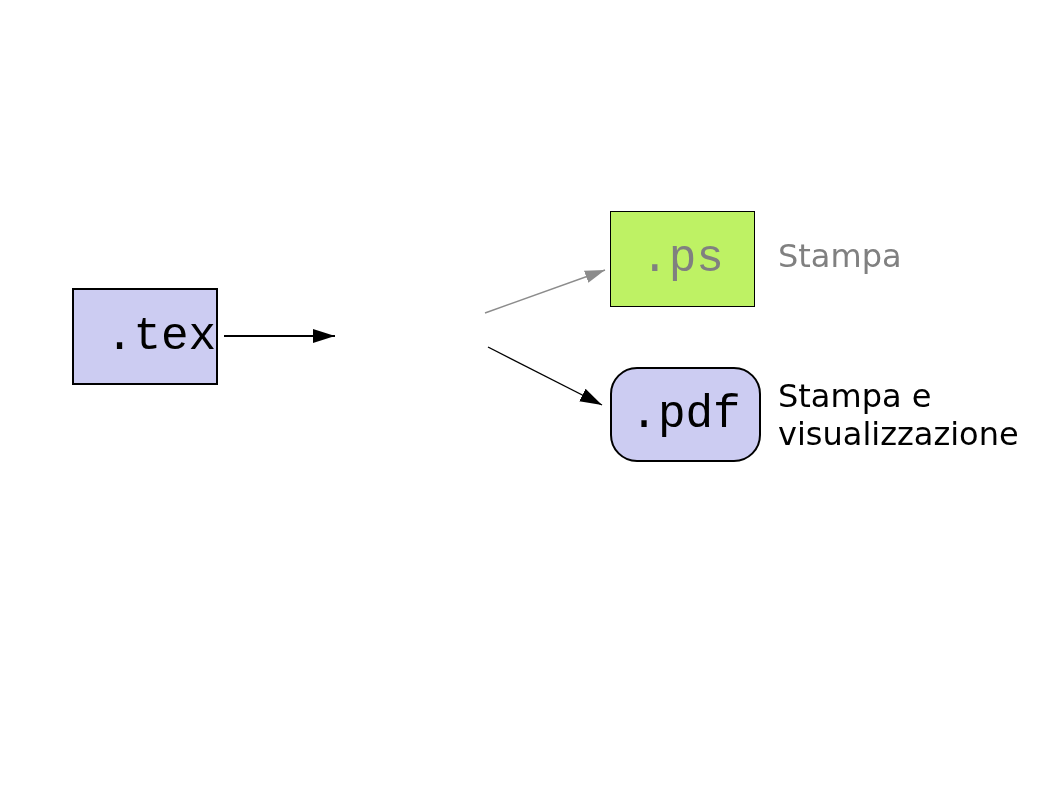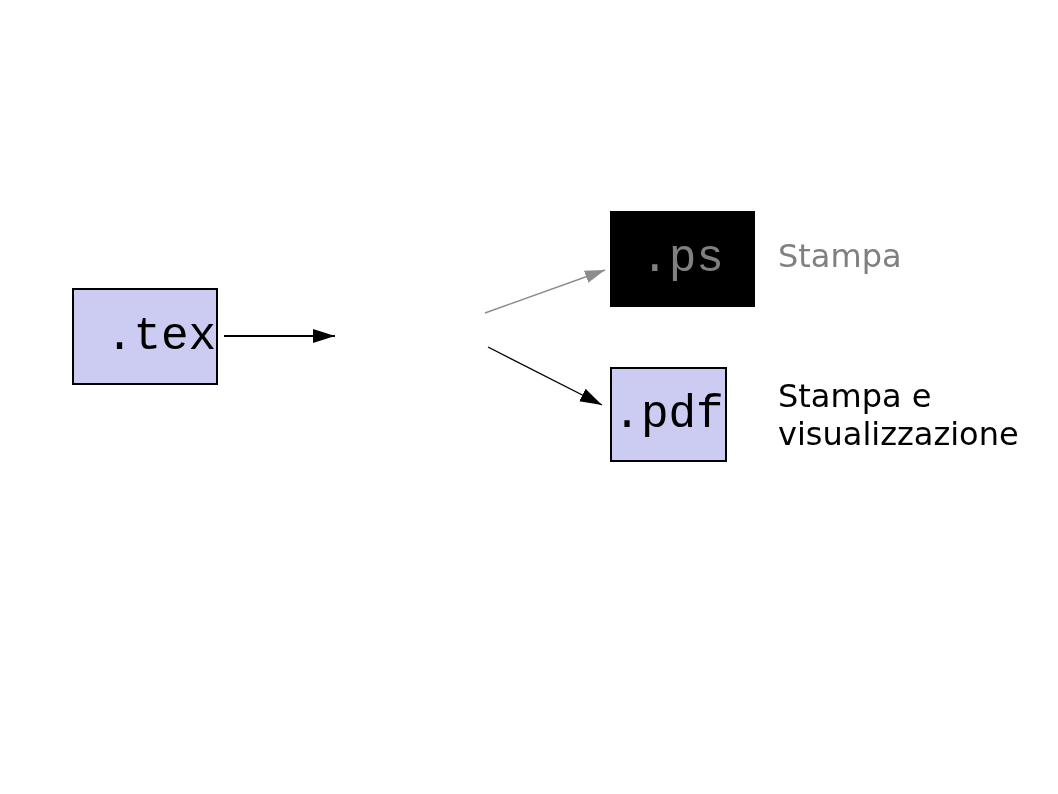--- a/index.html
+++ b/index.html
@@ -31,22 +31,22 @@
     box-sizing: border-box;
     font-family: "Liberation Mono", "DejaVu Sans Mono", monospace;
     font-size: 46px;
     color: #000000;
     background: #ccccf2;
     border: 2px solid #000000;
   }
   .node-tex { left: 72px;  top: 288px; width: 146px; height: 97px; padding-left: 32px; }
   .node-dvi { left: 337px; top: 287px; width: 146px; height: 98px; }
   .node-ps  { left: 610px; top: 211px; width: 145px; height: 96px;
-              background: #000000; border-width: 1px; color: #808080; }
-  .node-pdf { left: 610px; top: 367px; width: 117px; height: 95px; }
+              background: #bef264; border-width: 1px; color: #808080; }
+  .node-pdf { left: 610px; top: 367px; width: 151px; height: 95px; border-radius: 27px; }
   .annotation {
     position: absolute;
     font-family: "DejaVu Sans", sans-serif;
     font-size: 32px;
     line-height: 38px;
     color: #000000;
   }
   .annotation-ps {
     left: 778px;
     top: 237px;

